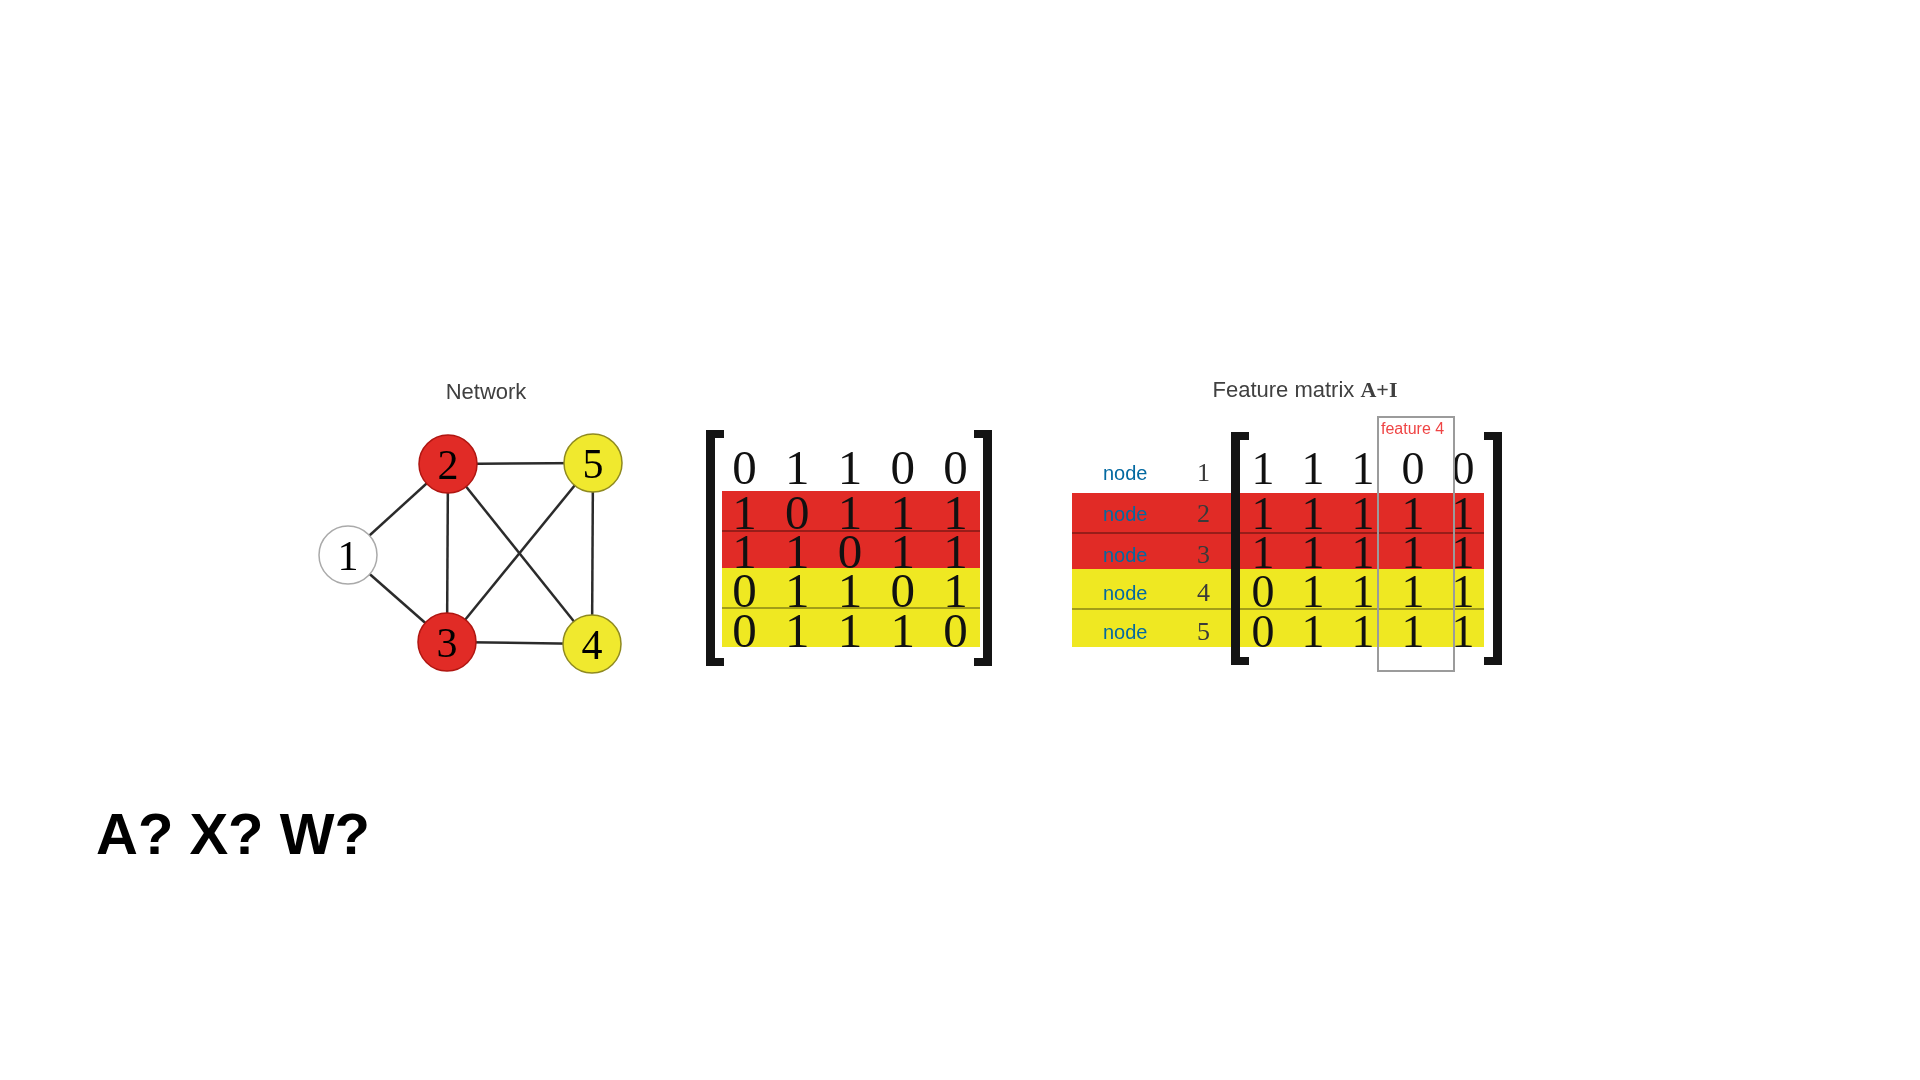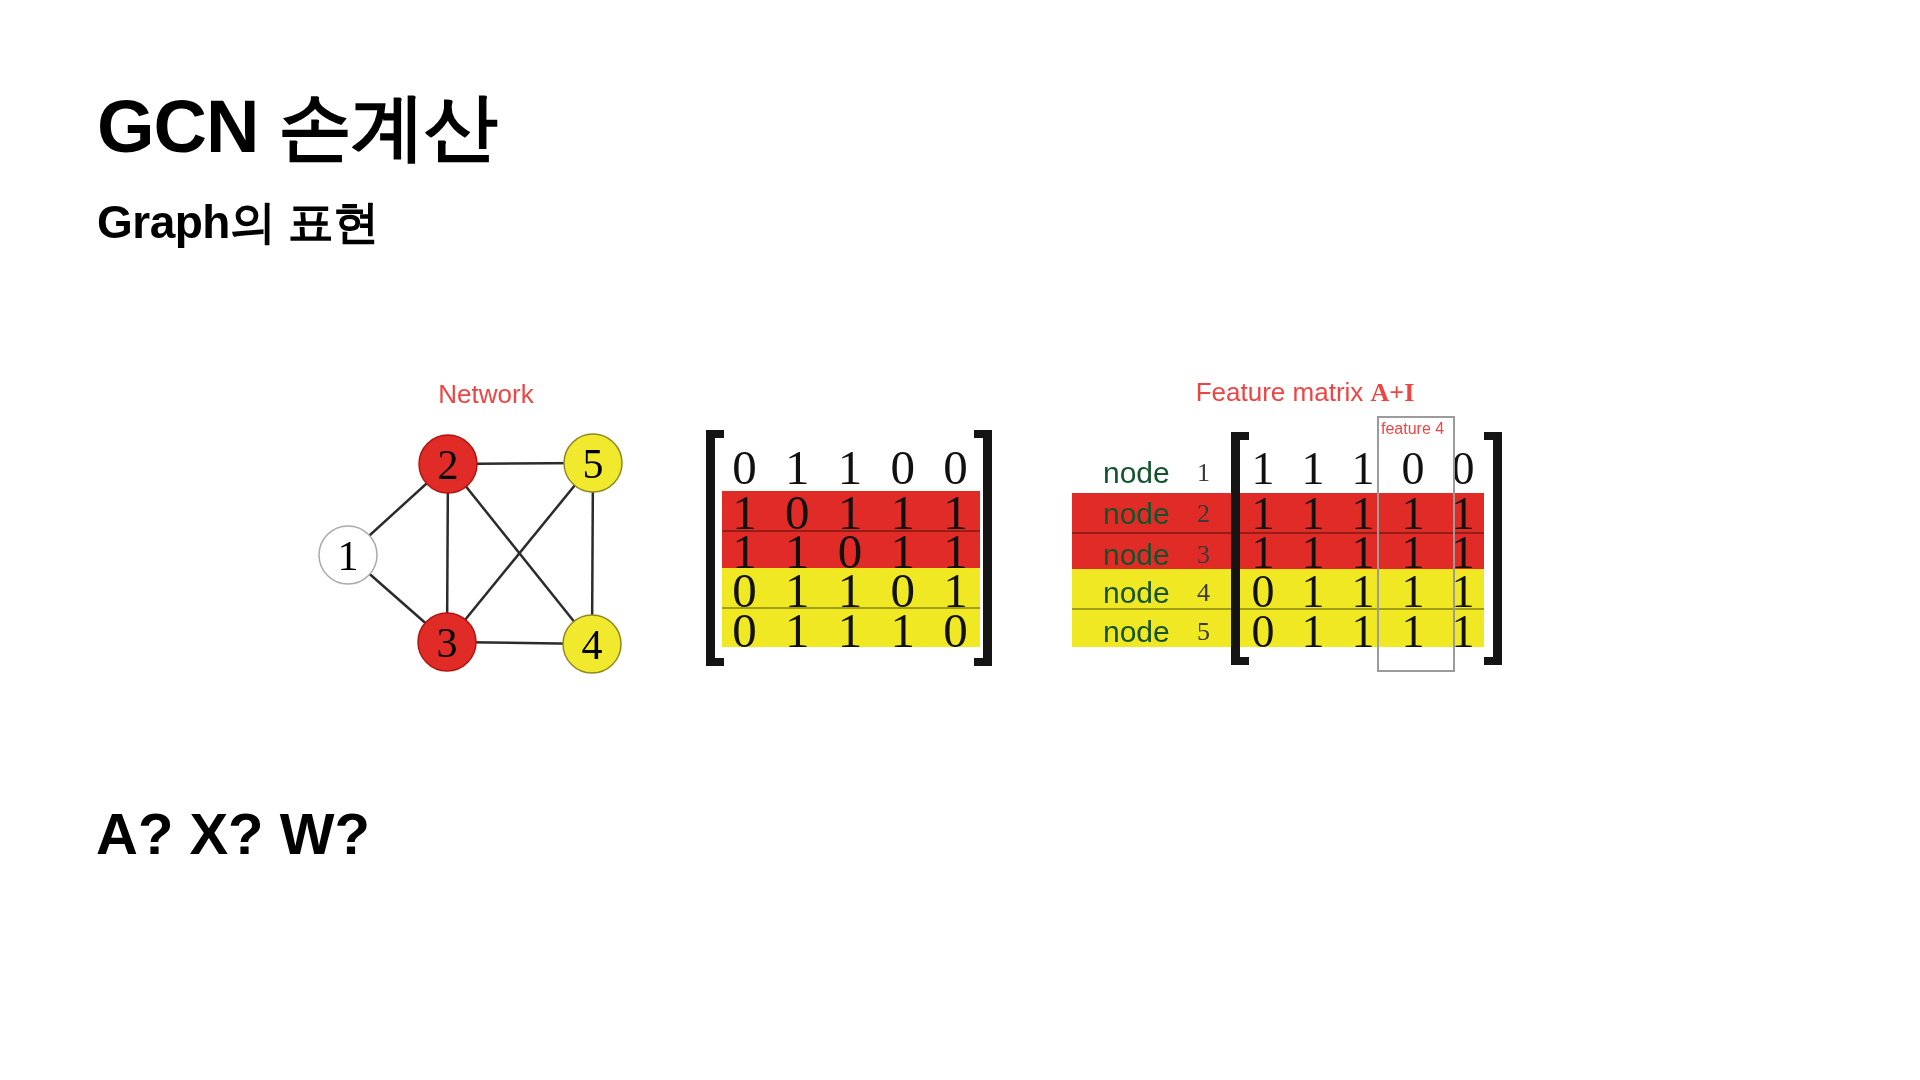--- a/index.html
+++ b/index.html
@@ -6,21 +6,21 @@
   .slide{
     position:relative;width:1920px;height:1080px;background:#ffffff;overflow:hidden;
     font-family:"Liberation Sans","DejaVu Sans",sans-serif;color:#000;
   }
   .abs{position:absolute;}
   .slide-title{left:97px;top:88px;font-size:74px;font-weight:800;letter-spacing:-1px;line-height:1.05;}
   .slide-subtitle{left:97px;top:192px;font-size:46px;font-weight:800;letter-spacing:-0.5px;}
   .question{left:96px;top:800px;font-size:58px;font-weight:800;letter-spacing:0px;}
 
   
-  .fig-label{font-size:26px;color:#ef4444;}
+  .fig-label{font-size:22px;color:#404040;}
   .net-label{left:420px;top:379px;width:132px;text-align:center;}
   .adj-title{left:705px;top:371px;width:290px;text-align:center;white-space:nowrap;}
   .feat-title{left:1155px;top:377px;width:300px;text-align:center;white-space:nowrap;}
   .serif-bold{font-family:"Liberation Serif","DejaVu Serif",serif;font-weight:bold;}
 
   
   .band{position:absolute;z-index:1;}
   .sep{position:absolute;z-index:2;height:2px;background:rgba(0,0,0,0.32);}
 
   
@@ -33,38 +33,36 @@
   .mgrid{position:absolute;z-index:3;display:grid;grid-template-columns:repeat(5,1fr);
          grid-template-rows:50px 40px 38px 40px 40px;
          font-family:"Liberation Serif","DejaVu Serif",serif;color:#111;}
   .mgrid span{display:flex;align-items:center;justify-content:center;line-height:1;}
   .adj-grid{left:718px;top:442px;width:264px;height:208px;font-size:49px;}
   .feat-grid{left:1238px;top:444px;width:250px;height:208px;font-size:46px;}
 
   
   .node-row{position:absolute;z-index:3;left:1103px;width:107px;height:40px;
             display:flex;align-items:center;justify-content:space-between;}
-  .node-word{font-size:30px;color:#14532d;}
+  .node-word{font-size:20px;color:#0369a1;}
   .node-num{font-family:"Liberation Serif","DejaVu Serif",serif;font-size:26px;color:#3a3a3a;}
 
   
   .feat4-box{position:absolute;z-index:6;left:1377px;top:416px;width:78px;height:256px;
              border:2px solid #9b9b9b;box-sizing:border-box;background:transparent;}
   .feat4-label{position:absolute;z-index:7;left:1381px;top:420px;width:74px;
                font-size:16px;color:#ef4444;white-space:nowrap;}
 
   svg text{font-family:"Liberation Serif","DejaVu Serif",serif;}
 </style>
 </head>
 <body>
 
 <div class="slide">
 
-  <div class="abs slide-title">GCN 손계산</div>
-  <div class="abs slide-subtitle">Graph의 표현</div>
   <div class="abs question">A? X? W?</div>
 
   <div class="abs fig-label net-label">Network</div>
 
   <svg class="abs" style="left:305px;top:420px;" width="330" height="270" viewBox="0 0 330 270">
     <g stroke="#2b2b2b" stroke-width="2.5">
       <line x1="43" y1="135" x2="143" y2="44"></line>
       <line x1="43" y1="135" x2="142" y2="222"></line>
       <line x1="143" y1="44" x2="142" y2="222"></line>
       <line x1="143" y1="44" x2="287" y2="224"></line>

